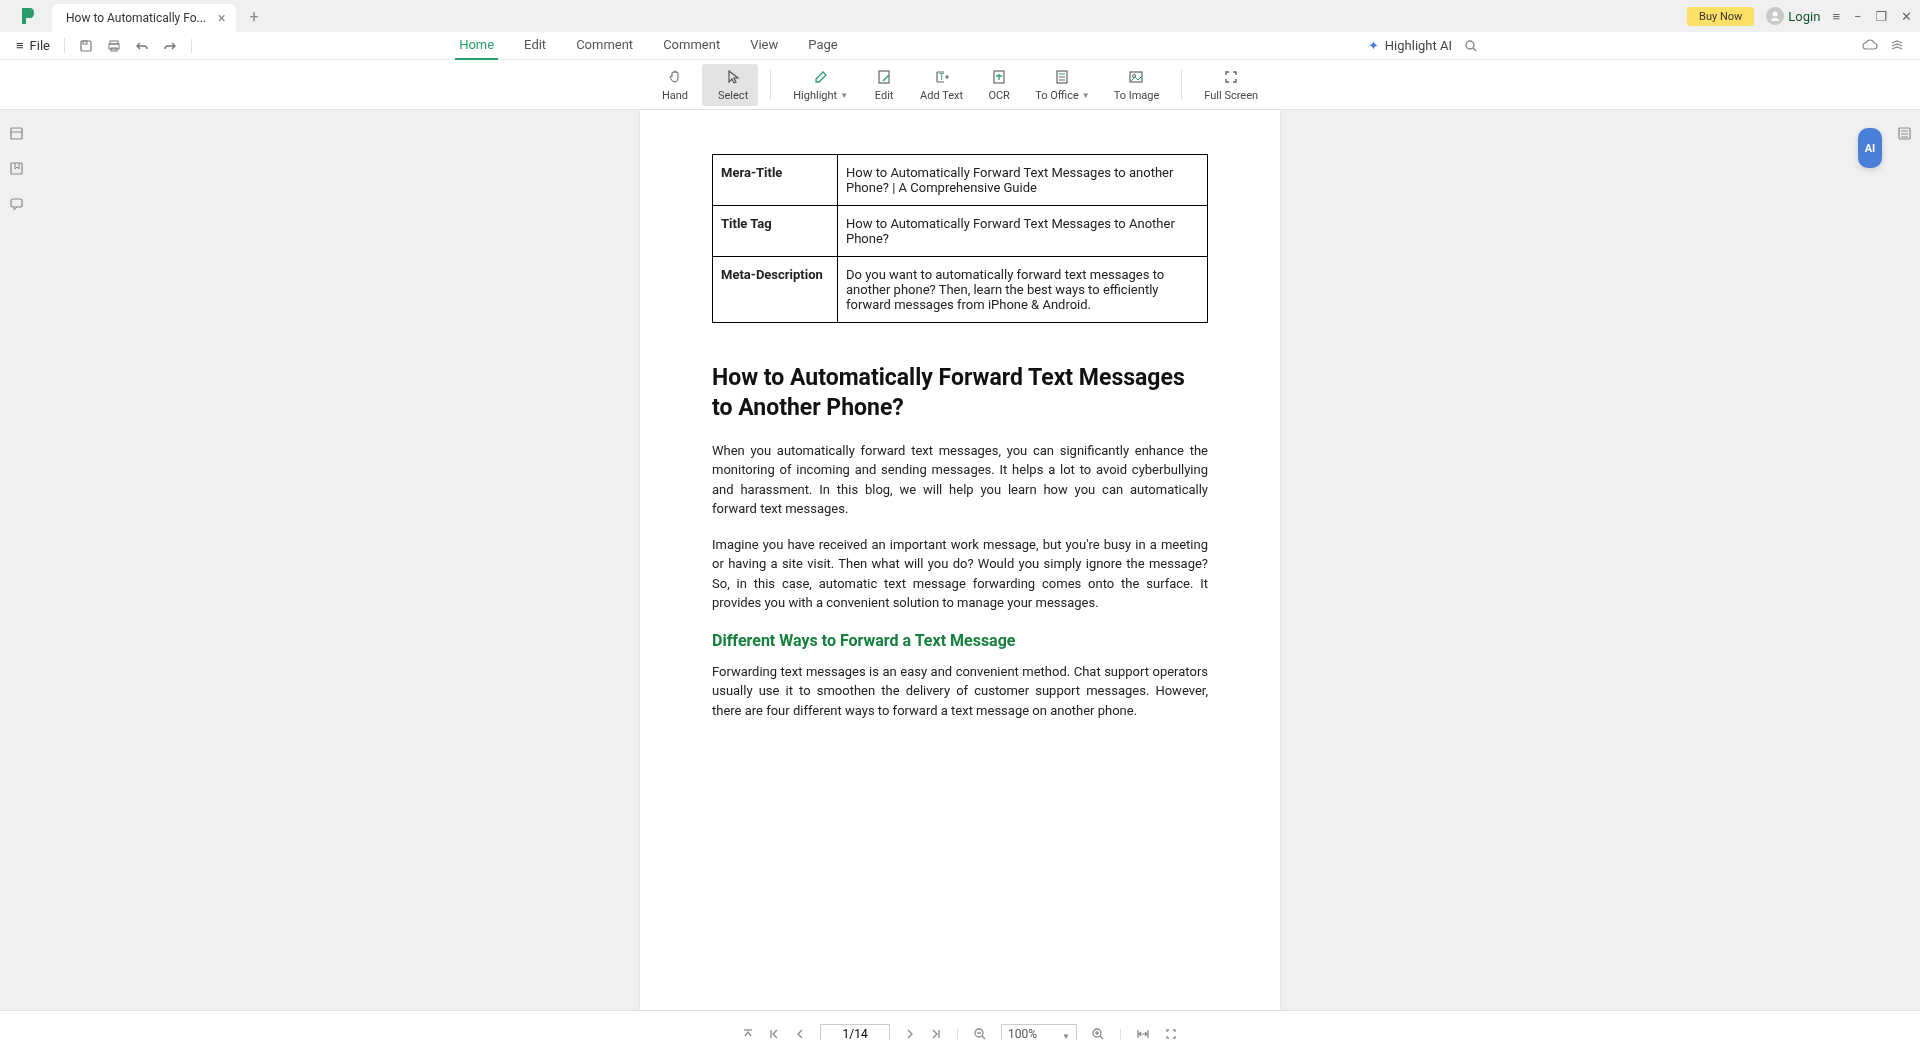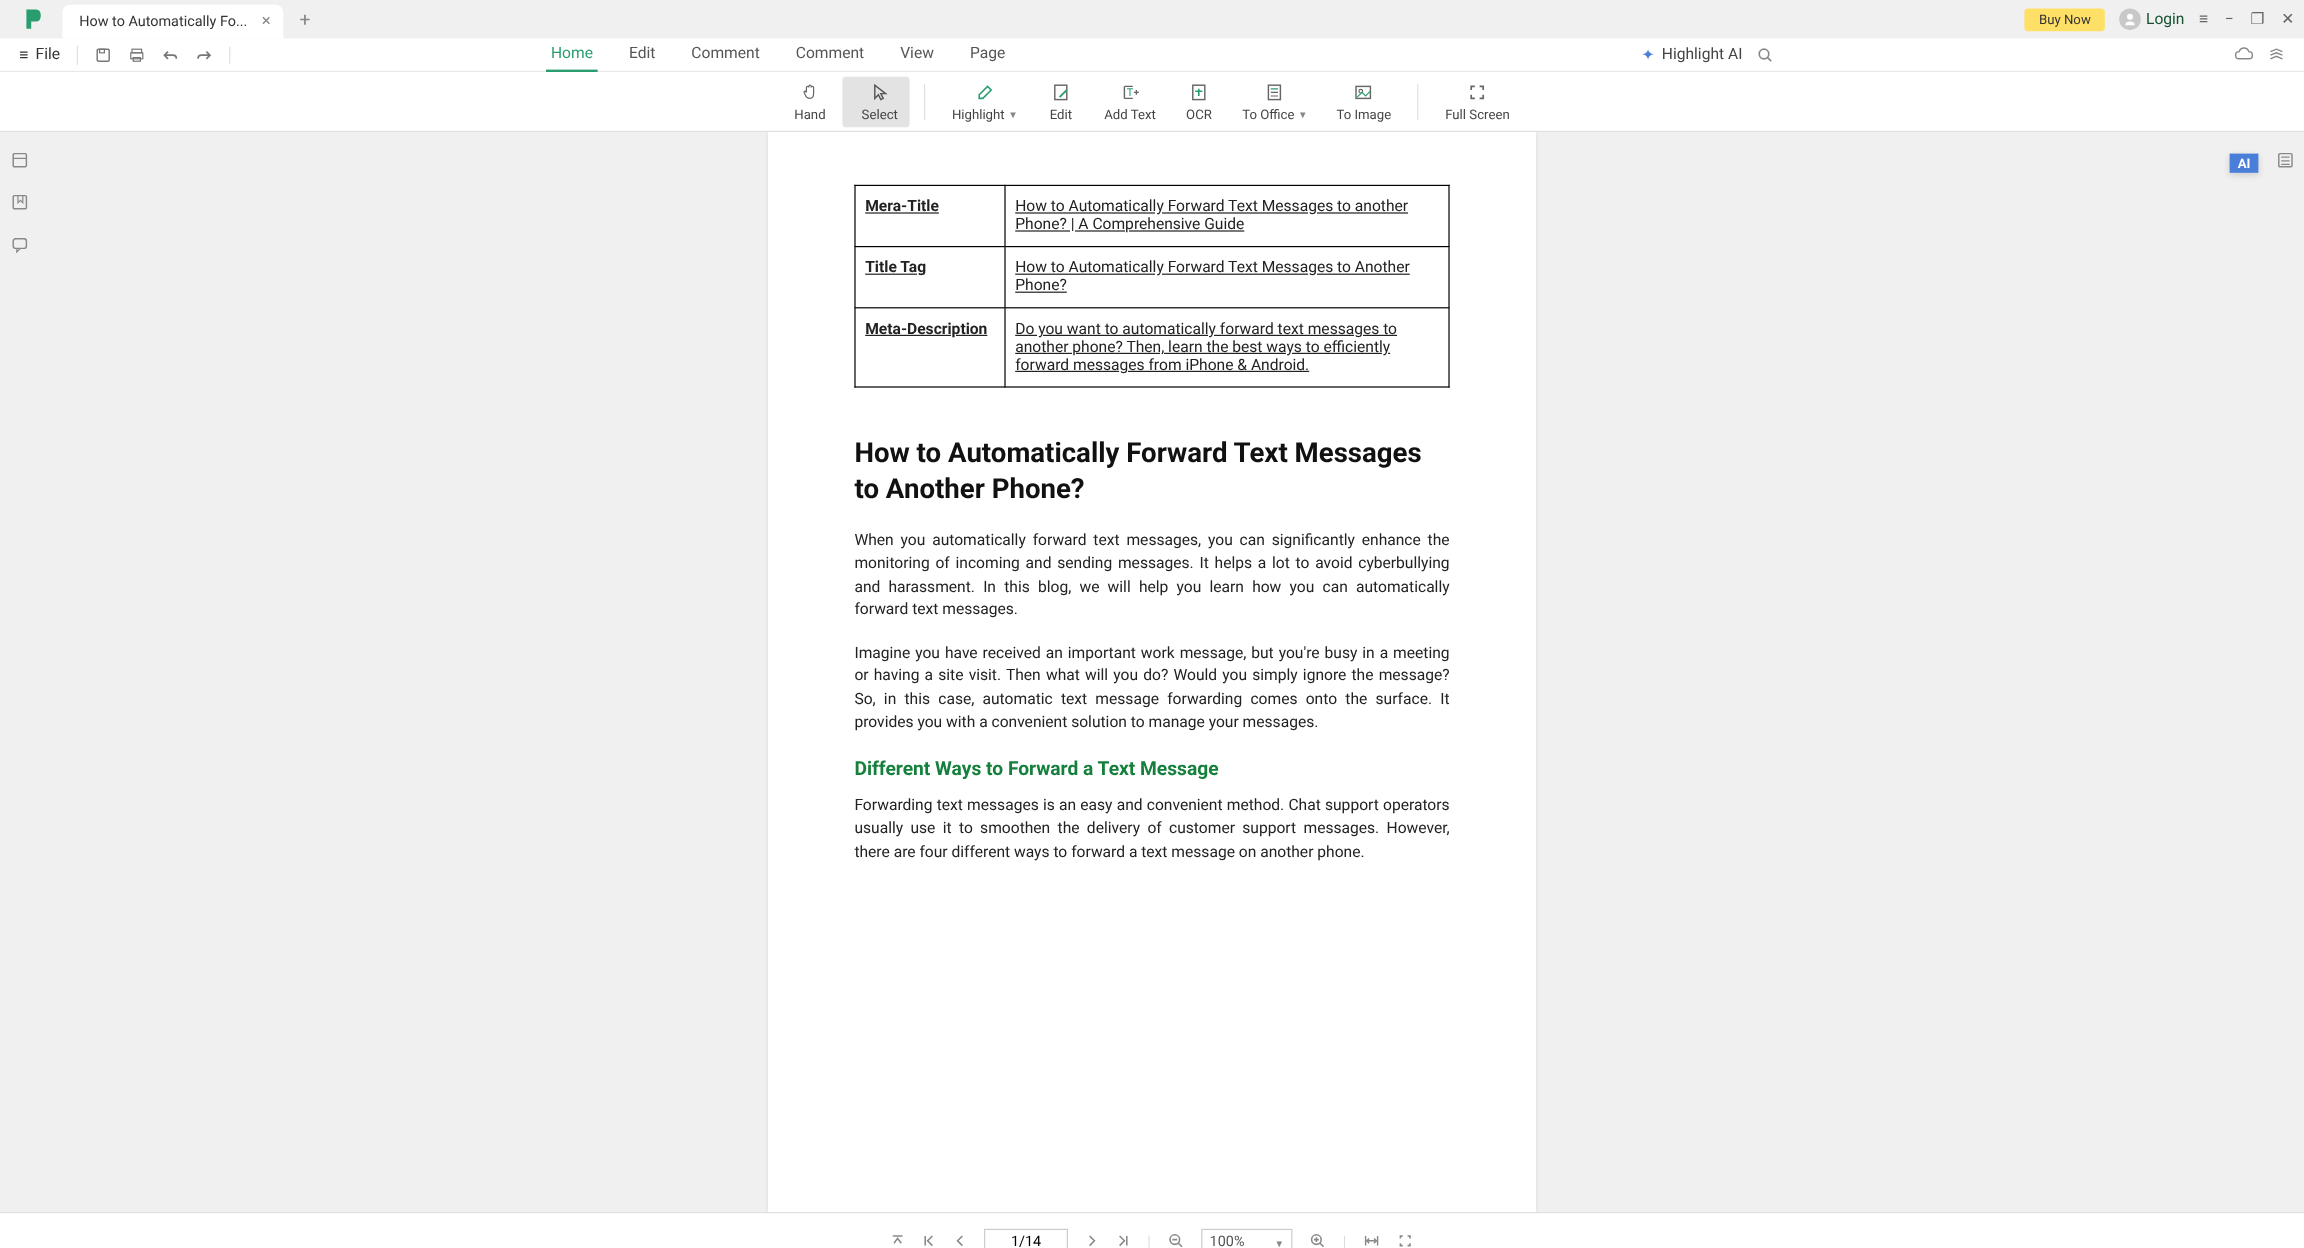--- a/index.html
+++ b/index.html
@@ -328,21 +328,20 @@
       border-collapse: collapse;
       margin-bottom: 40px;
     }
     
     .meta-table td {
       border: 1px solid #000;
       padding: 10px 8px;
       vertical-align: top;
       font-size: 13px;
       color: #222;
-      text-decoration: underline;
     }
     
     .meta-table td:first-child {
       width: 125px;
       font-weight: bold;
     }
     
     .doc-h1 {
       font-size: 23px;
       font-weight: bold;
@@ -366,23 +365,23 @@
       margin-bottom: 12px;
       margin-top: 18px;
     }
     
     
     .ai-badge {
       position: absolute;
       right: 38px;
       top: 128px;
       width: 24px;
-      height: 16px;
+      height: 40px;
       background: #4a7fd9;
-      border-radius: 0;
+      border-radius: 10px;
       display: flex;
       align-items: center;
       justify-content: center;
       cursor: pointer;
       box-shadow: 0 2px 6px rgba(0,0,0,0.15);
     }
     
     .ai-badge-inner {
       color: #fff;
       font-size: 11px;

